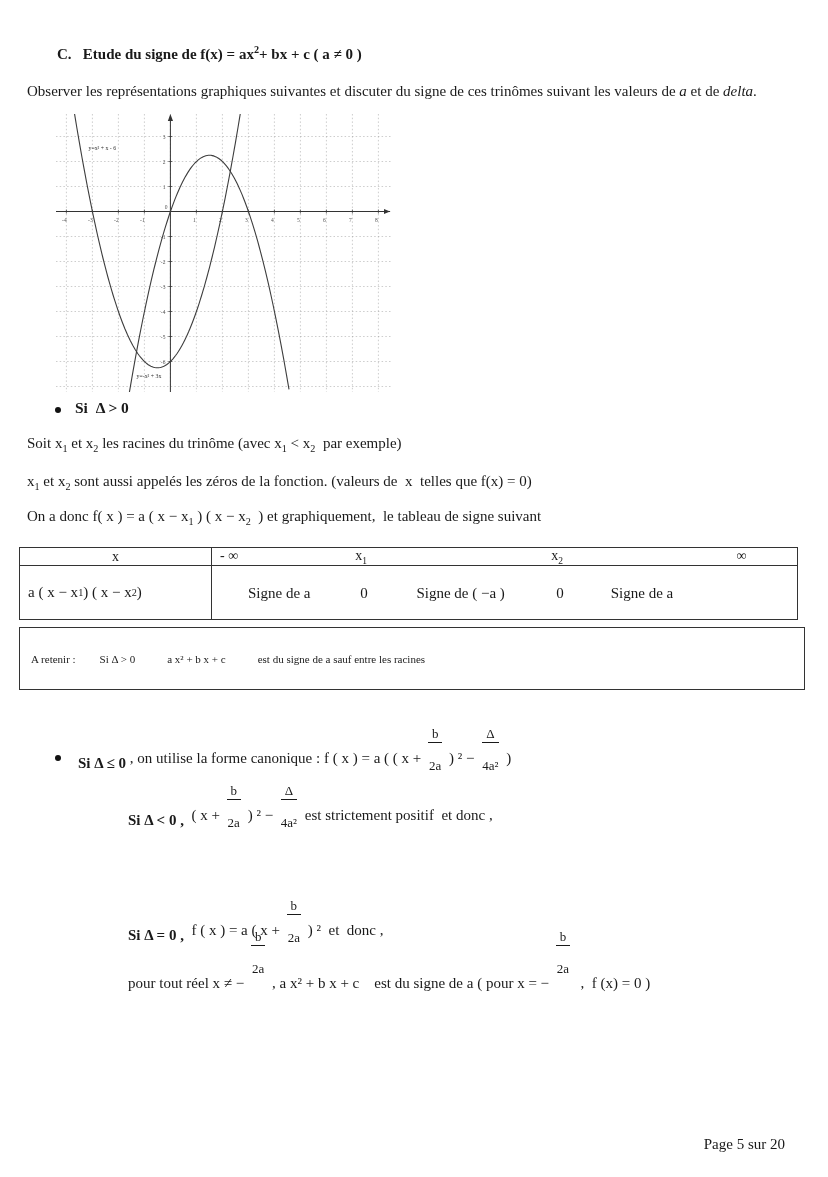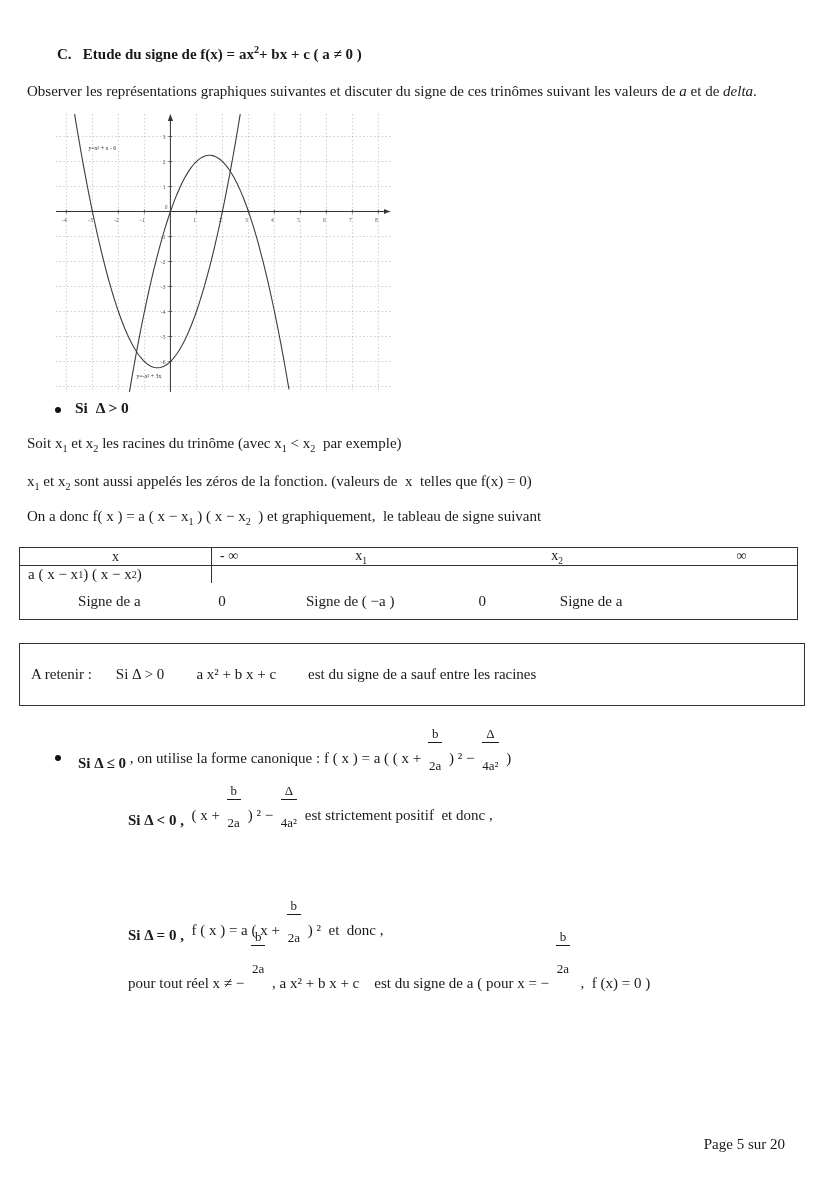--- a/index.html
+++ b/index.html
@@ -11,31 +11,31 @@
   .bullet-dot{width:6px;height:6px;border-radius:50%;background:#111;}
   .bullet-label{font-weight:bold;font-size:15.5px;white-space:pre;}
   sub{font-size:0.68em;}
   sup{font-size:0.68em;}
   i{font-style:italic;}
   
   .sign-table{position:absolute;left:19px;top:547px;width:779px;height:73px;
               border:1.5px solid #333;box-sizing:border-box;font-size:15px;background:#fff;}
   .st-row{display:flex;}
   .st-header{height:17px;border-bottom:1.2px solid #333;}
-  .st-body{height:53px;flex-direction:column;}
+  .st-body{height:53px;}
   .st-left{width:192px;border-right:1.2px solid #333;box-sizing:border-box;
            display:flex;align-items:center;justify-content:center;position:relative;}
   .st-body .st-left{justify-content:flex-start;padding-left:8px;}
   .st-right{flex:1;position:relative;}
   .st-right span{position:absolute;white-space:pre;}
   .st-header .st-right span{top:0px;line-height:16px;font-size:14px;}
   .st-body .st-right span{top:50%;transform:translate(-50%,-50%);}
   
-  .retenir{position:absolute;left:19px;top:643px;width:786px;height:63px;border:1.2px solid #333;
-           box-sizing:border-box;display:flex;align-items:center;padding-left:11px;font-size:15px;background:#fff;}
+  .retenir{position:absolute;left:19px;top:627px;width:786px;height:63px;border:1.2px solid #333;
+           box-sizing:border-box;display:flex;align-items:center;padding-left:11px;font-size:11px;background:#fff;}
   .retenir span{white-space:pre;}
   
   .frow{position:absolute;display:flex;align-items:center;font-size:15px;}
   .frow span{white-space:pre;}
   .frow .b{font-weight:bold;margin-top:10px;}
   .frac{display:inline-flex;flex-direction:column;align-items:center;font-size:13px;
         line-height:1.1;margin:0 2px;}
   .frac .num{padding:0 4px;border-bottom:1.2px solid #1a1a1a;}
   .frac .den{padding:16px 2px;}
   .footer{position:absolute;right:43px;top:1136px;font-size:15px;}

